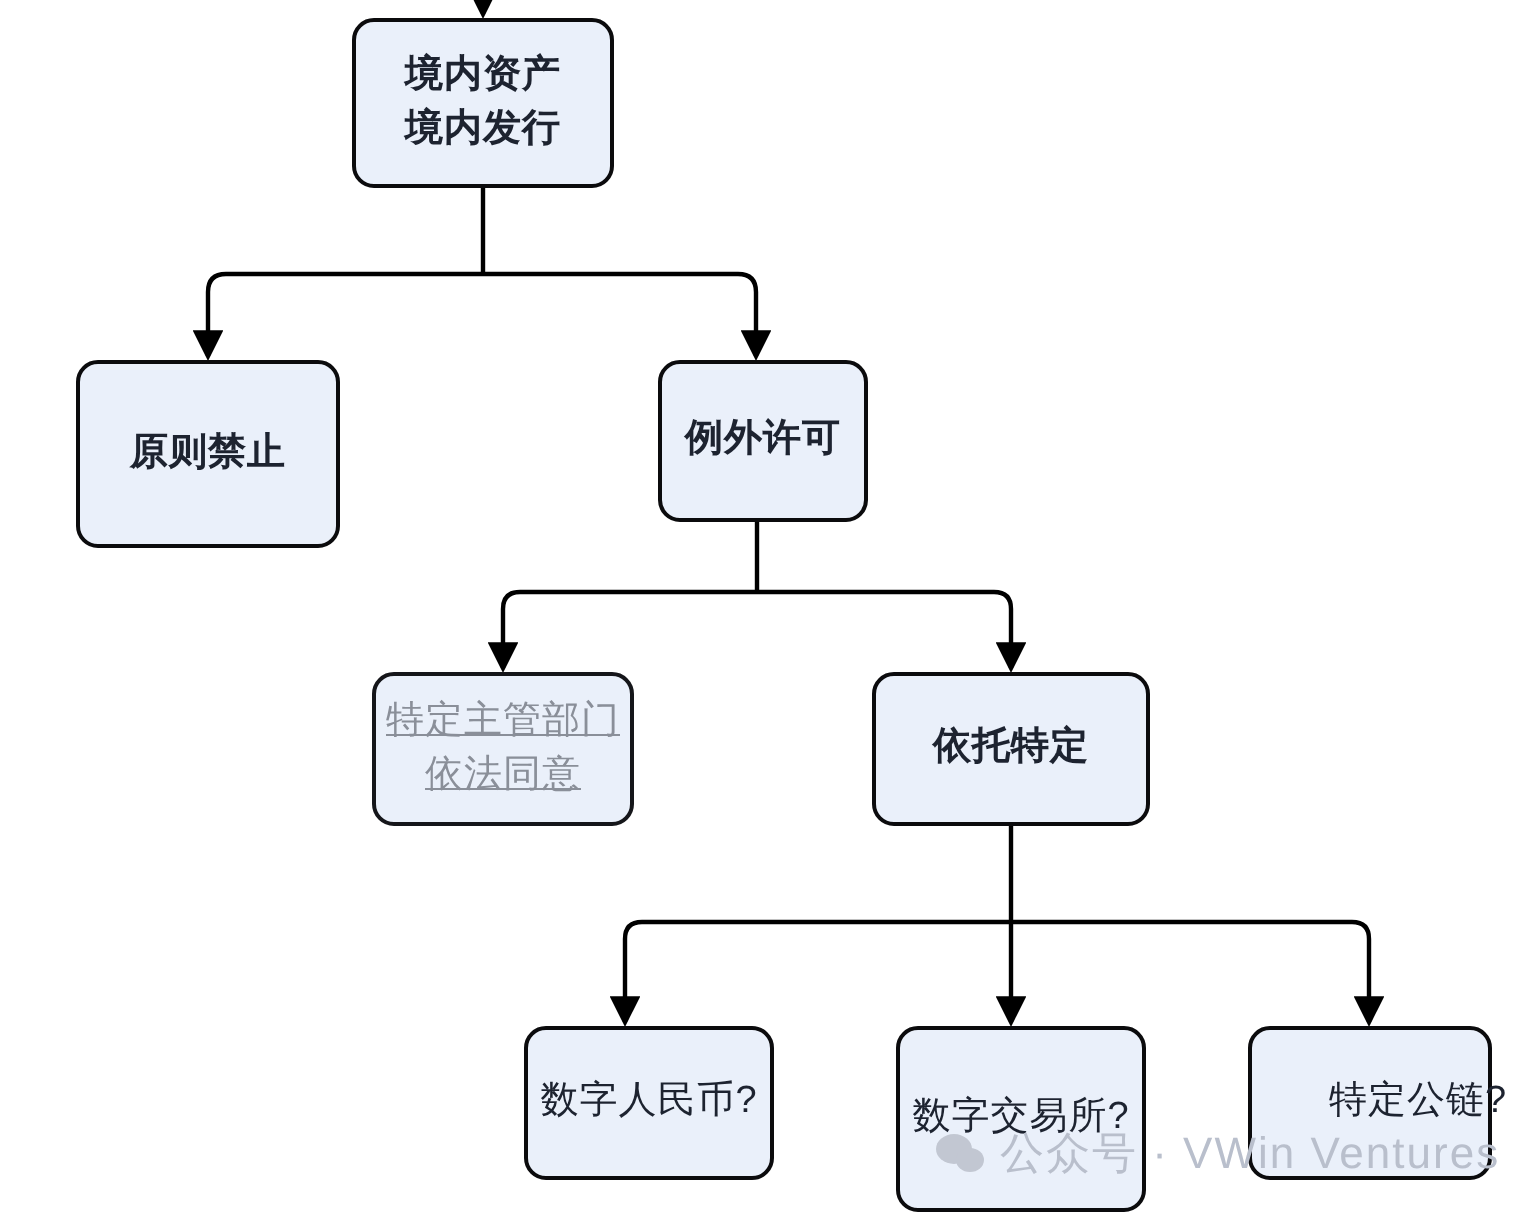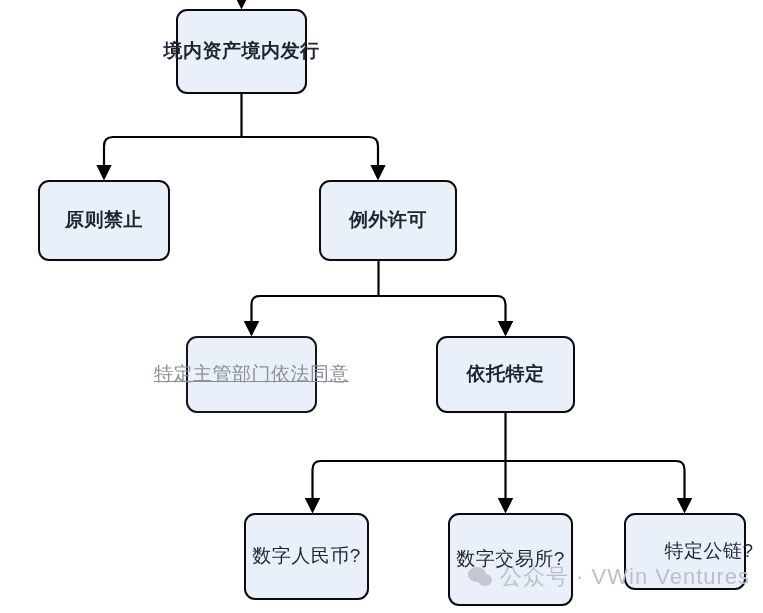--- a/index.html
+++ b/index.html
@@ -25,21 +25,21 @@
     height: 613px;
     pointer-events: none;
   }
   .node {
     position: absolute;
     box-sizing: border-box;
     background: #eaf0fa;
     border: 2.2px solid #0b0b0d;
     border-radius: 11px;
     display: flex;
-    flex-direction: row;
+    flex-direction: column;
     align-items: center;
     justify-content: center;
     color: #1d2330;
     font-size: 19px;
     line-height: 1.42;
     letter-spacing: 0.5px;
     text-align: center;
     white-space: nowrap;
     z-index: 2;
   }
@@ -124,38 +124,38 @@
       <path d="M 505.5 461 L 505.5 511" marker-end="url(#arrow)"></path>
       <path d="M 505.5 461 L 676 461 Q 684.5 461 684.5 469.5 L 684.5 511" marker-end="url(#arrow)"></path>
     </g>
   </svg>
 
   <div class="node bold" style="left:176px; top:9px; width:131px; height:85px;">
     <span class="ln">境内资产</span>
     <span class="ln">境内发行</span>
   </div>
 
-  <div class="node bold" style="left:38px; top:180px; width:132px; height:81px;">
+  <div class="node bold" style="left:38px; top:180px; width:132px; height:94px;">
     <span class="ln">原则禁止</span>
   </div>
 
-  <div class="node bold" style="left:319px; top:180px; width:138px; height:81px;text-align:right;">
+  <div class="node bold" style="left:329px; top:180px; width:105px; height:81px;text-align:right;">
     <span class="ln">例外许可</span>
   </div>
 
   <div class="node muted" style="left:186px; top:336px; width:131px; height:77px;text-decoration:underline;">
     <span class="ln">特定主管部门</span>
     <span class="ln">依法同意</span>
   </div>
 
   <div class="node bold" style="left:436px; top:336px; width:139px; height:77px;gap:32px;">
     <span class="ln">依托特定</span>
   </div>
 
-  <div class="node" style="left:244px; top:513px; width:125px; height:87px;">
+  <div class="node" style="left:262px; top:513px; width:125px; height:77px;">
     <span class="ln">数字人民币?</span>
   </div>
 
   <div class="node" style="left:448px; top:513px; width:125px; height:93px;">
     <span class="ln">数字交易所?</span>
   </div>
 
   <div class="node" style="left:624px; top:513px; width:122px; height:77px;padding-left:48px;">
     <span class="ln">特定公链?</span>
   </div>

